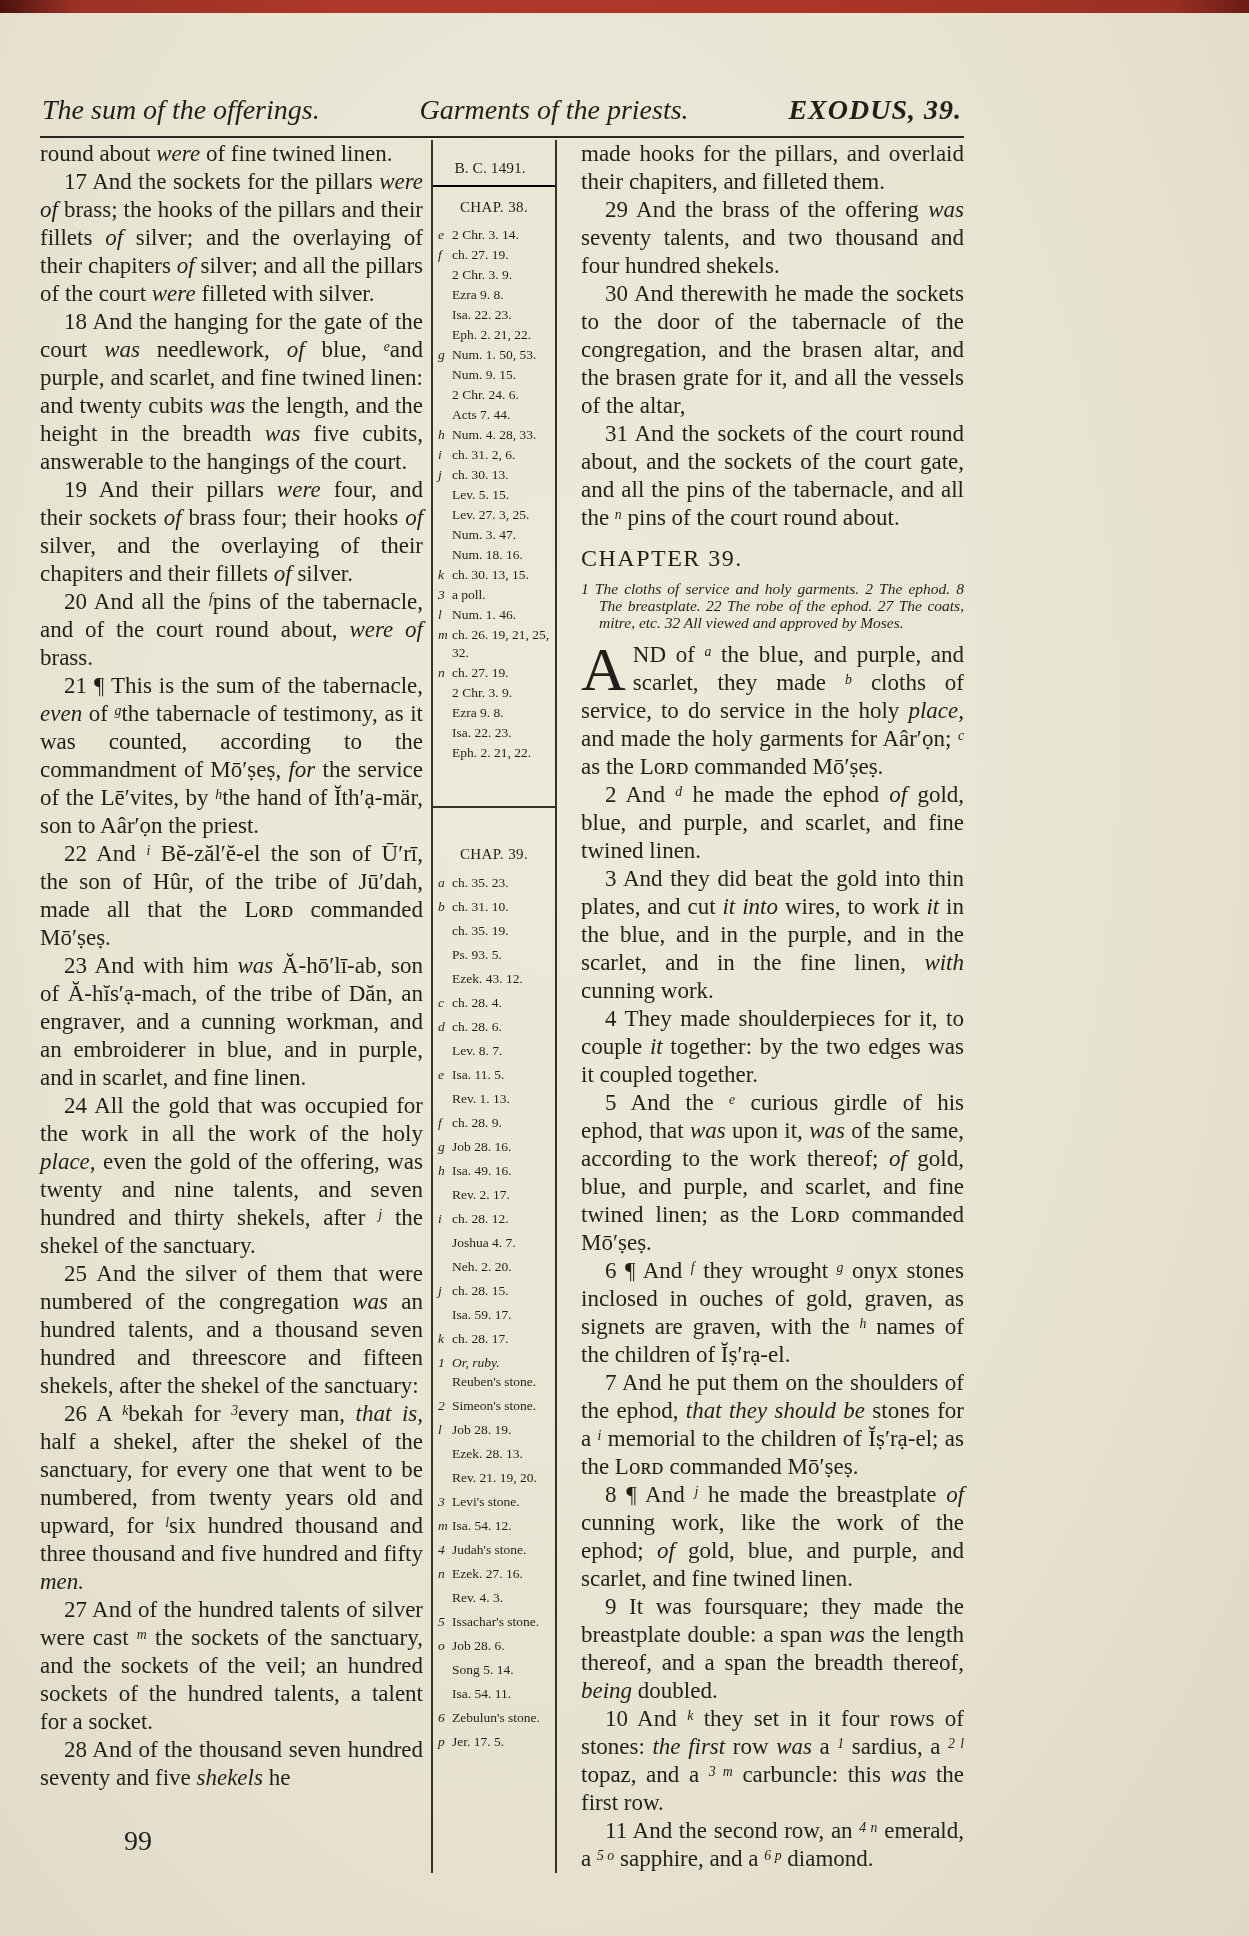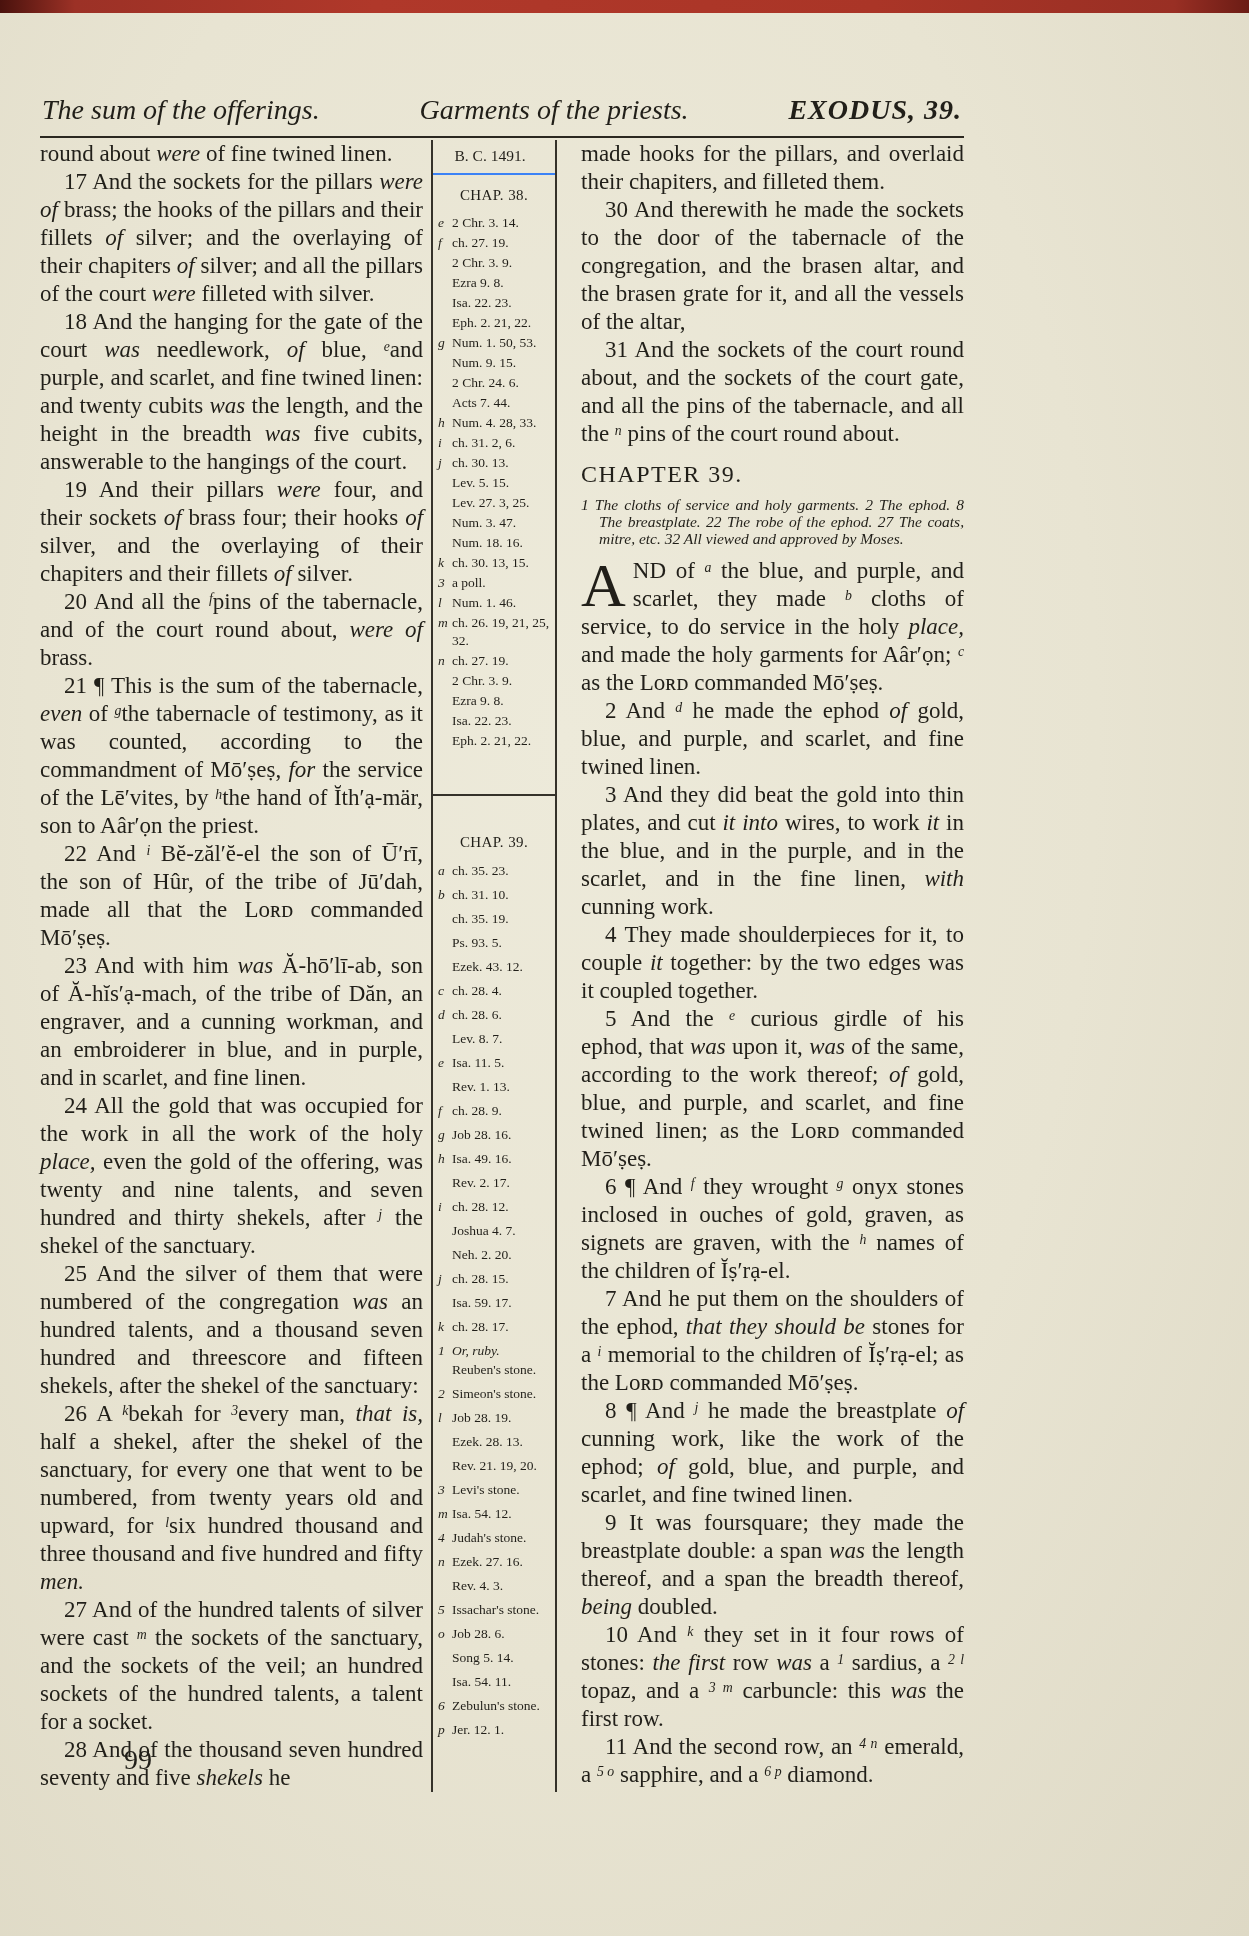--- a/index.html
+++ b/index.html
@@ -32,21 +32,21 @@
     width:126px;flex:0 0 126px;box-sizing:border-box;
     border-left:2px solid #35322a;border-right:2px solid #35322a;
     padding:0 5px;font-size:13.5px;
   }
   .verse{margin:0;text-indent:24px;}
   .verse.cont{text-indent:0;}
   i{font-style:italic;}
   sup{font-size:60%;font-style:italic;line-height:0;vertical-align:baseline;position:relative;top:-0.45em;}
   .bc-box{
     text-align:center;font-size:15.5px;padding:7px 8px 8px 0;
-    border-bottom:2px solid #3b82f6;margin:0 -5px;
+    border-bottom:2px solid #000000;margin:12px -5px;
   }
   .chap-head{text-align:center;font-size:15px;letter-spacing:0.4px;margin:12px 0 10px 0;}
   .ref{display:flex;margin:0;}
   .refs-38 .ref{line-height:18px;margin-bottom:2px;}
   .refs-39 .ref{line-height:19px;margin-bottom:5px;}
   .refkey{flex:0 0 14px;font-style:italic;}
   .reftext{flex:1;}
   .center-rule{border-top:2px solid #35322a;margin:44px -5px 38px -5px;}
   .chapter-heading{font-size:24px;letter-spacing:1.5px;margin:12px 0 8px 0;text-indent:0;}
   .chapter-summary{
@@ -334,28 +334,29 @@
           <p class="ref">
             <span class="refkey"></span>
             <span class="reftext">Isa. 54. 11.</span>
           </p>
           <p class="ref">
             <span class="refkey">6</span>
             <span class="reftext">Zebulun's stone.</span>
           </p>
           <p class="ref">
             <span class="refkey">p</span>
-            <span class="reftext">Jer. 12. 1.</span>
+            <span class="reftext">Jer. 17. 5.</span>
           </p>
         </div>
     </div>
 
     <div class="col-right">
       <div>
           <p class="verse cont">made hooks for the pillars, and overlaid their chapiters, and filleted them.</p>
+          <p class="verse">29 And the brass of the offering <i>was</i> seventy talents, and two thousand and four hundred shekels.</p>
           <p class="verse">30 And therewith he made the sockets to the door of the tabernacle of the congregation, and the brasen altar, and the brasen grate for it, and all the vessels of the altar,</p>
           <p class="verse">31 And the sockets of the court round about, and the sockets of the court gate, and all the pins of the tabernacle, and all the <sup>n</sup> pins of the court round about.</p>
         </div>
       <div class="chapter-heading">CHAPTER 39.</div>
       <div class="chapter-summary">1 The cloths of service and holy garments. 2 The ephod. 8 The breastplate. 22 The robe of the ephod. 27 The coats, mitre, etc. 32 All viewed and approved by Moses.</div>
       <p class="verse cont">
         <span class="dropcap">A</span><span>ND of <sup>a</sup> the blue, and purple, and scarlet, they made <sup>b</sup> cloths of service, to do service in the holy <i>place,</i> and made the holy garments for Aâr′ọn; <sup>c</sup> as the Lᴏʀᴅ commanded Mō′ṣeṣ.</span>
       </p>
       <div>
           <p class="verse">2 And <sup>d</sup> he made the ephod <i>of</i> gold, blue, and purple, and scarlet, and fine twined linen.</p>

